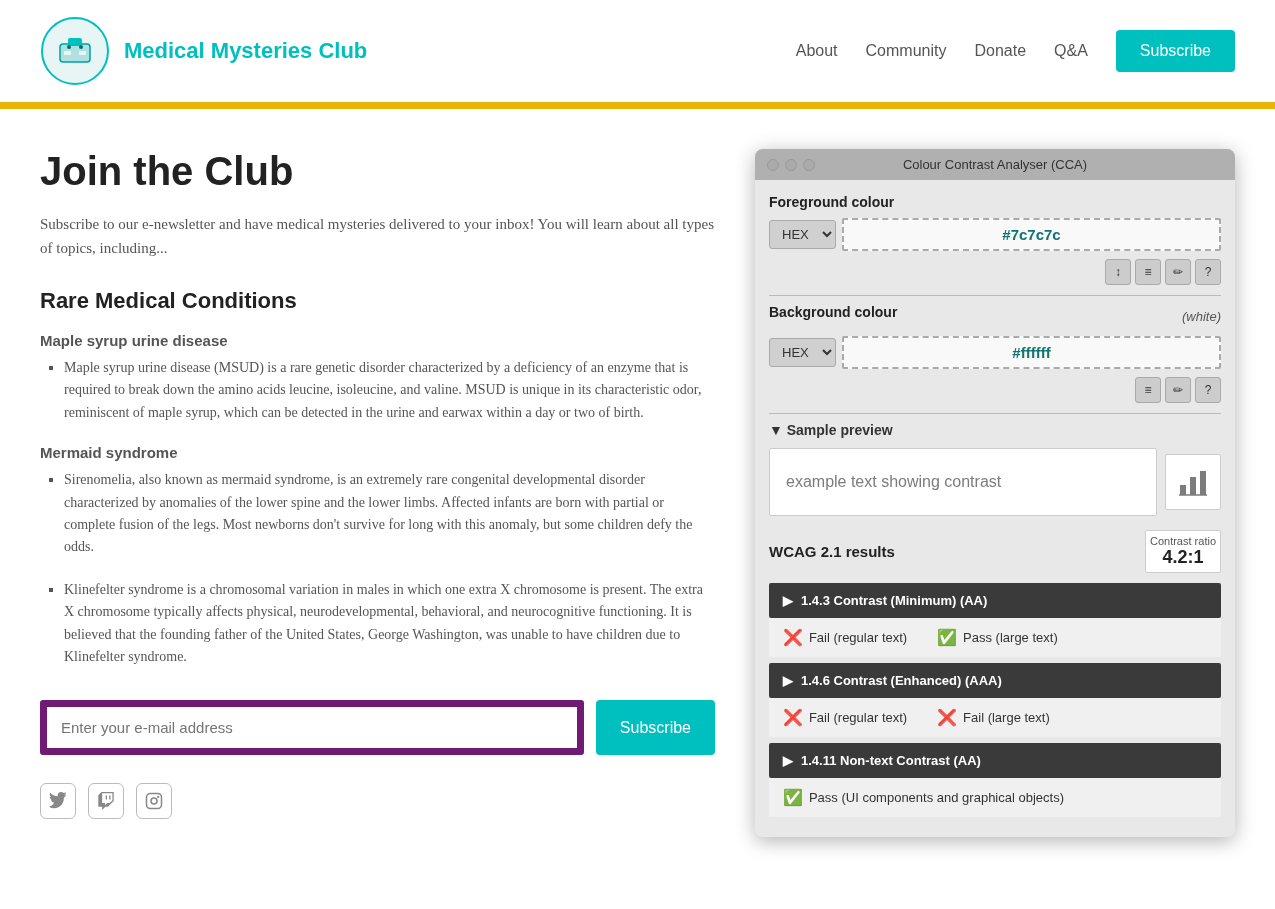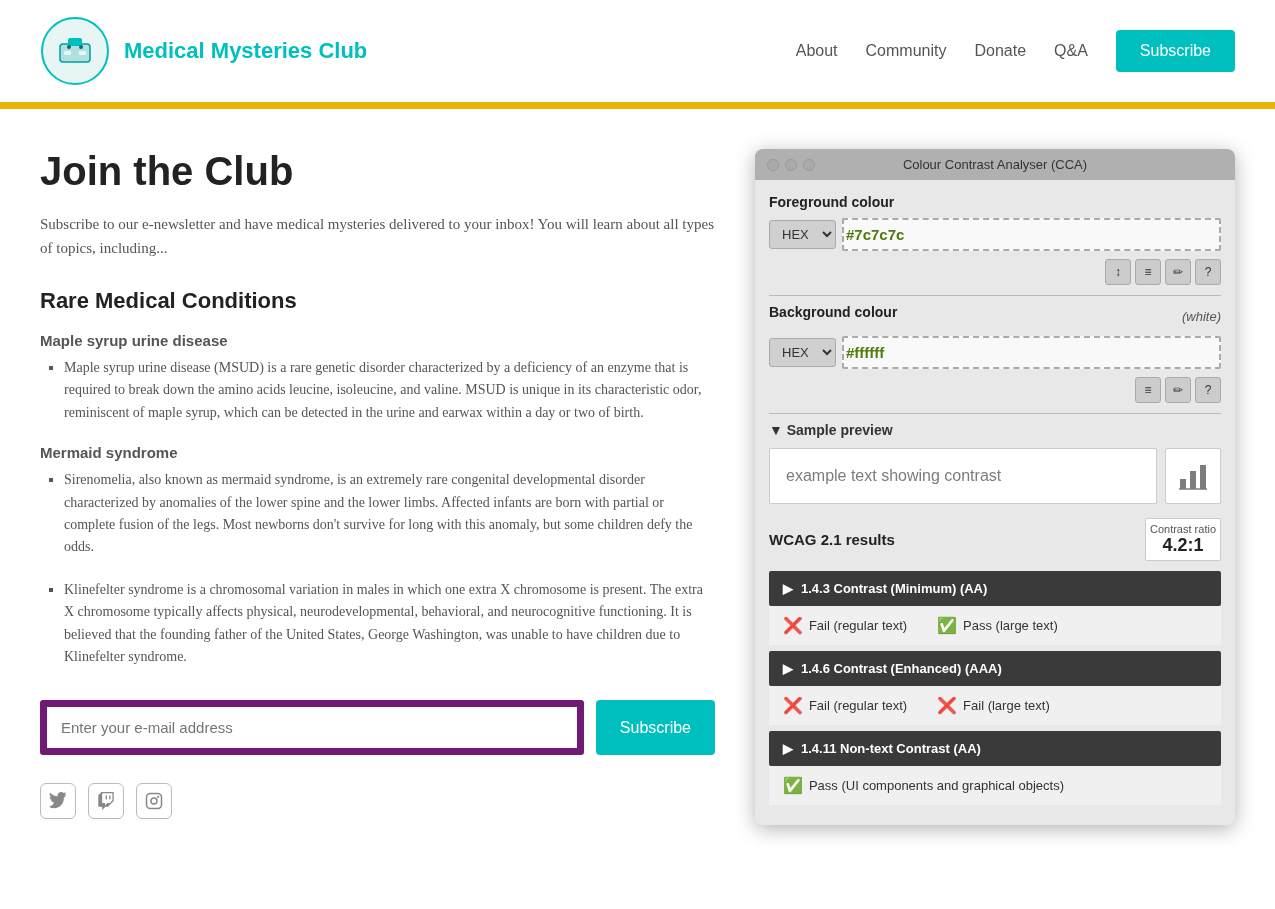--- a/index.html
+++ b/index.html
@@ -209,21 +209,22 @@
       font-size: 13px;
       border-radius: 3px;
       color: #333;
     }
     .cca-hex-input {
       flex: 1;
       padding: 6px 2px;
       font-size: 15px;
       border: 2px dashed #aaa;
       background: #f9f9f9;
-      color: #4d7c0f;
+      text-align: center;
+      color: #0f766e;
       font-weight: bold;
       border-radius: 2px;
     }
     .cca-tools-row {
       display: flex;
       justify-content: flex-end;
       gap: 4px;
       margin-bottom: 10px;
     }
     .cca-tool-btn {
@@ -265,21 +266,21 @@
     }
     .cca-preview-area {
       display: flex;
       gap: 8px;
       align-items: center;
       margin-bottom: 14px;
     }
     .cca-preview-text-box {
       flex: 1;
       border: 1px solid #ccc;
-      padding: 18px 16px;
+      padding: 24px 16px;
       background: #fff;
       color: #7c7c7c;
       font-size: 16px;
       border-radius: 2px;
     }
     .cca-preview-chart-box {
       width: 56px;
       height: 56px;
       border: 1px solid #ccc;
       background: #fff;

